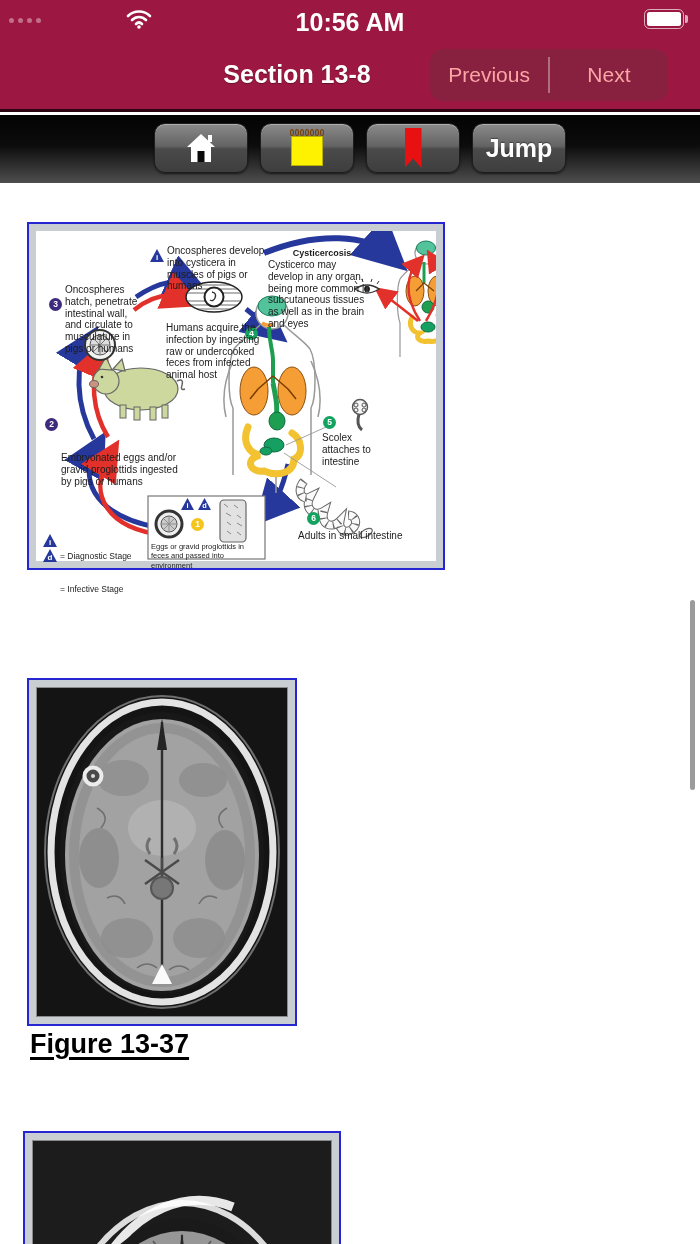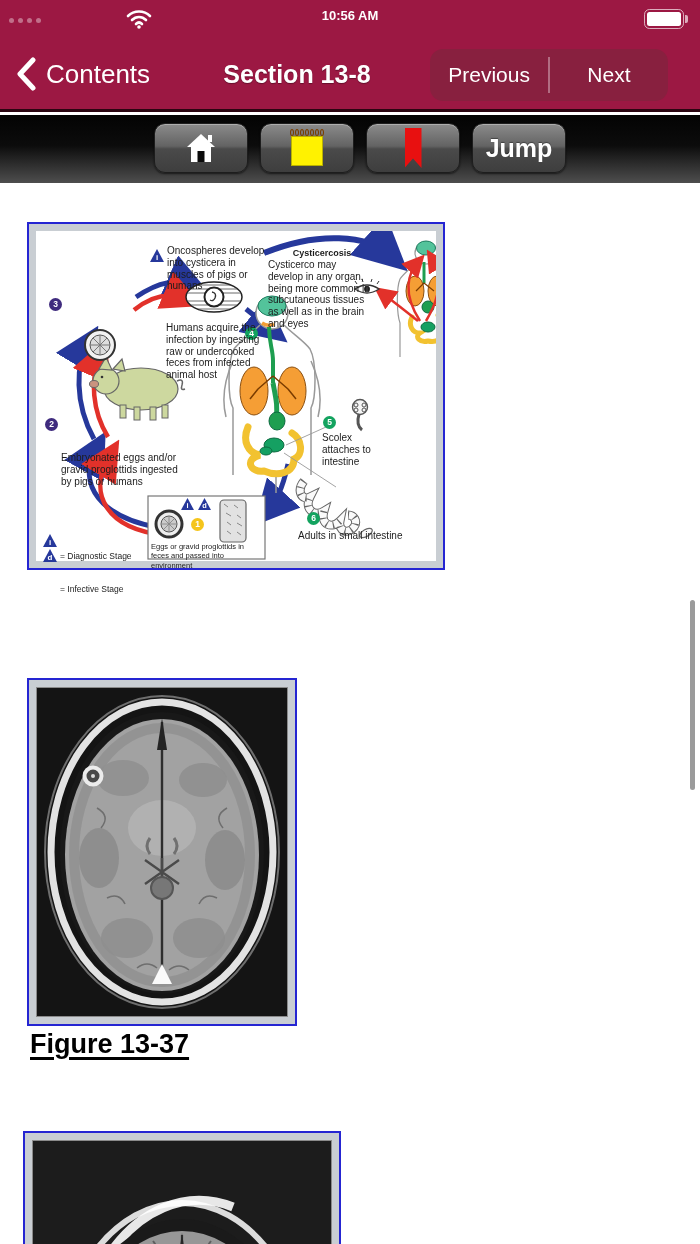--- a/index.html
+++ b/index.html
@@ -6,32 +6,32 @@
   html,body { width:700px; height:1244px; }
   body { font-family:"Liberation Sans", sans-serif; background:#ffffff; overflow:hidden; }
   .screen { position:relative; width:700px; height:1244px; overflow:hidden; background:#fff; }
 
   
   .status-bar { position:absolute; left:0; top:0; width:700px; height:40px; background:#9C1843; color:#fff; }
   .sig-dots { position:absolute; left:9px; top:18px; display:flex; gap:4px; }
   .sig-dots i { width:5px; height:5px; border-radius:50%; background:rgba(255,255,255,.38); }
   .carrier { position:absolute; left:46px; top:8px; font-size:19px; font-weight:500;margin-top:28px; }
   .wifi { position:absolute; left:126px; top:9px; }
-  .clock { position:absolute; left:0; right:0; top:8px; text-align:center; font-size:13px; font-weight:600; }
+  .clock { position:absolute; left:0; right:0; top:8px; text-align:center; font-size:25px; font-weight:600; }
   .battery { position:absolute; right:16px; top:9px; width:40px; height:20px; border:1.5px solid rgba(255,255,255,.65); border-radius:5.5px; }
   .battery .lvl { position:absolute; left:2px; top:2px; right:2px; bottom:2px; background:#fff; border-radius:2.5px; }
   .battery .nub { position:absolute; right:-5px; top:5px; width:3px; height:8px; background:rgba(255,255,255,.65); border-radius:0 2px 2px 0; }
 
   
   .nav-bar { position:absolute; left:0; top:40px; width:700px; height:72px; background:#9C1843; color:#fff; border-bottom:3px solid #2b0511; }
   .back-btn { position:absolute; left:16px; top:17px; display:flex; align-items:center; gap:10px; cursor:pointer; }
   .back-label { font-size:26px; font-weight:400; }
   .nav-title { position:absolute; left:297px; top:20px; transform:translateX(-50%); font-size:25px; font-weight:700; text-shadow:0 1px 1px rgba(0,0,0,.35); }
   .prevnext { position:absolute; right:32px; top:9px; width:238px; height:52px; background:#88203F; border-radius:13px; display:flex; align-items:stretch; }
-  .pn-btn { flex:1; display:flex; align-items:center; justify-content:center; font-size:21px; color:#ffffff; cursor:pointer;border-radius:6px; }
+  .pn-btn { flex:1; display:flex; align-items:center; justify-content:center; font-size:21px; color:#fca5a5; cursor:pointer;border-radius:6px; }
   .pn-div { width:1.5px; margin:8px 0; background:rgba(255,255,255,.35); }
 
   
   .toolbar { position:absolute; left:0; top:115px; width:700px; height:68px; background:linear-gradient(180deg,#030303 0%,#0c0c0c 45%,#4e4e4e 100%); }
   .tb-row { position:absolute; left:154px; top:8px; display:flex; gap:12px; }
   .tb-btn { width:94px; height:50px; border-radius:11px; border:1px solid #1d1d1d;
             background:linear-gradient(180deg,#8b8b8b 0%,#636363 46%,#4a4a4a 52%,#3e3e3e 100%);
             box-shadow:inset 0 1px 0 rgba(255,255,255,.3), 0 1px 2px rgba(0,0,0,.6);
             display:flex; align-items:center; justify-content:center; cursor:pointer; color:#fff; }
   .aA { font-size:18px; font-weight:500; color:#fff; text-shadow:0 -1px 1px rgba(0,0,0,.4); }
@@ -82,26 +82,20 @@
       <circle cx="13" cy="18" r="1.8" fill="#fff"></circle>
     </svg>
     <div class="clock">10:56 AM</div>
     <div class="battery">
         <span class="lvl"></span>
         <span class="nub"></span>
       </div>
   </div>
 
   <div class="nav-bar">
-    <div class="back-btn">
-      <svg width="20" height="34" viewBox="0 0 20 34">
-        <path d="M17 3 L4 17 L17 31" stroke="#fff" stroke-width="5" fill="none" stroke-linecap="round" stroke-linejoin="round"></path>
-      </svg>
-      <span class="back-label">Contents</span>
-    </div>
     <div class="nav-title">Section 13-8</div>
     <div class="prevnext">
       <div class="pn-btn">Previous</div>
       <div class="pn-div"></div>
       <div class="pn-btn">Next</div>
     </div>
   </div>
 
   <div class="toolbar">
     <div class="tb-row">
@@ -289,20 +283,21 @@
       <span class="step-dot dot-yellow" style="left:155px; top:287px;">1</span>
       <span class="step-dot dot-purple" style="left:9px;  top:187px;">2</span>
       <span class="step-dot dot-purple" style="left:13px; top:67px;">3</span>
       <span class="step-dot dot-green" style="left:209px; top:96px;">4</span>
       <span class="step-dot dot-green" style="left:287px; top:185px;">5</span>
       <span class="step-dot dot-green" style="left:271px; top:281px;">6</span>
 
       <div class="dg-text" style="left:131px; top:14px; width:102px;">Oncospheres develop into cysticera in muscles of pigs or humans</div>
       <div class="dg-text dg-title" style="left:236px; top:17px; width:100px;">Cysticercosis</div>
       <div class="dg-text" style="left:232px; top:28px; width:102px;">Cysticerco may develop in any organ, being more common in subcutaneous tissues as well as in the brain and eyes</div>
+      <div class="dg-text" style="left:29px; top:53px; width:78px;">Oncospheres hatch, penetrate intestinal wall, and circulate to musculature in pigs or humans</div>
       <div class="dg-text" style="left:130px; top:91px; width:102px;">Humans acquire the infection by ingesting raw or undercooked feces from infected animal host</div>
       <div class="dg-text" style="left:286px; top:201px; width:70px;">Scolex attaches to intestine</div>
       <div class="dg-text" style="left:262px; top:299px; width:118px;">Adults in small intestine</div>
       <div class="dg-text" style="left:25px; top:185px; width:120px;margin-top:36px;">Embryonated eggs and/or gravid proglottids ingested by pigs or humans</div>
       <div class="dg-box-caption" style="left:115px; top:311px; width:112px;">Eggs or gravid proglottids in feces and passed into environment</div>
       <div class="legend-label" style="left:24px; top:305px;margin-top:48px;">= Infective Stage</div>
       <div class="legend-label" style="left:24px; top:320px;">= Diagnostic Stage</div>
     </div>
   </div>
 

